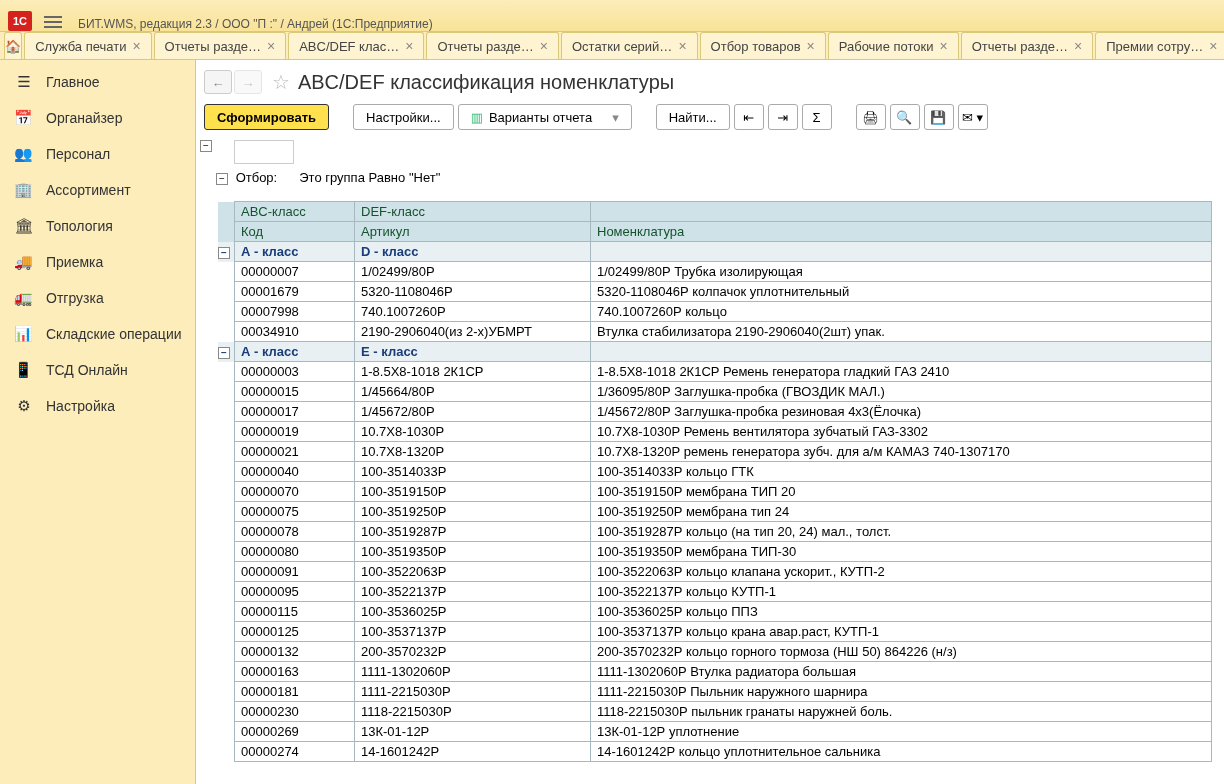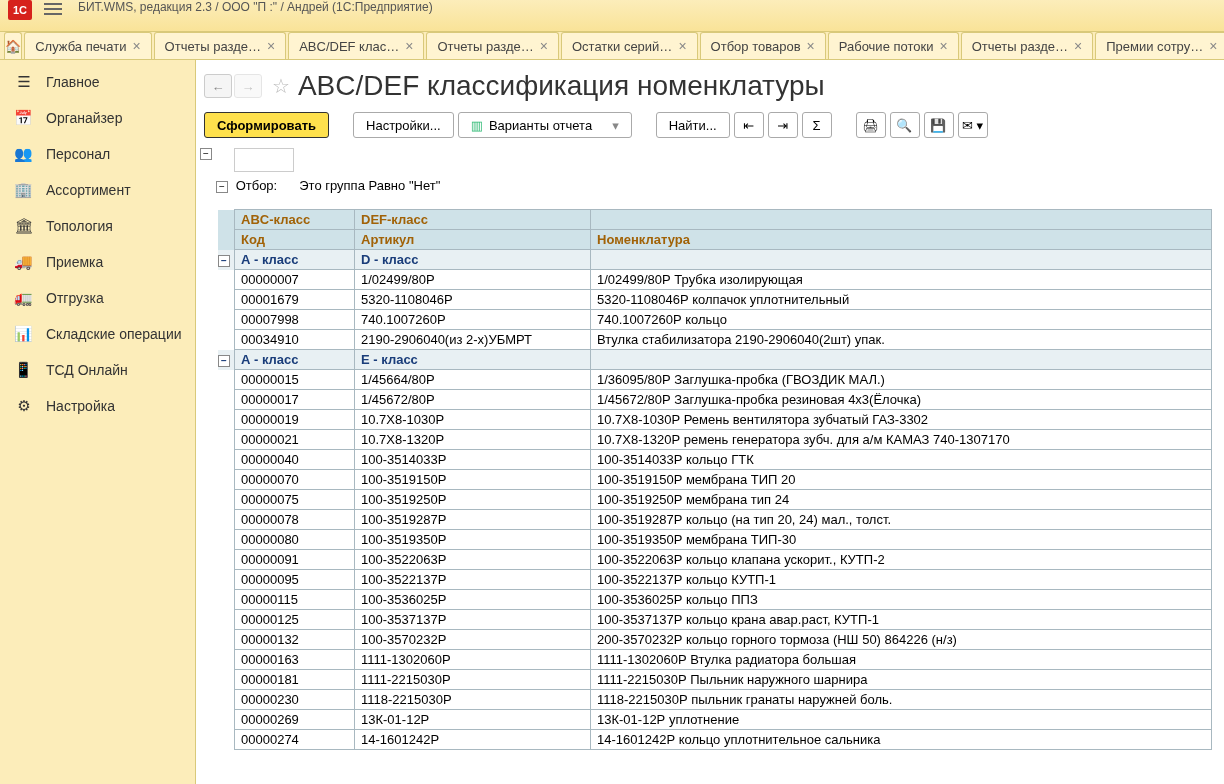--- a/index.html
+++ b/index.html
@@ -1,18 +1,18 @@
 <!DOCTYPE html>
 <html><head>
 <meta charset="utf-8">
 <style>
 * { margin: 0; padding: 0; box-sizing: border-box; font-family: Arial, sans-serif; }
 body { width: 1224px; height: 784px; background: #fff; overflow: hidden; font-size: 13px; }
 
-.top-bar { height: 32px; background: linear-gradient(#fcedba, #f9e398); display: flex; align-items: flex-start; padding: 0 8px; border-bottom: 1px solid #d9c97a; }
+.top-bar { height: 32px; background: linear-gradient(#fcedba, #f9e398); display: flex; align-items: flex-end; padding: 0 8px; border-bottom: 1px solid #d9c97a; }
 .logo { width: 24px; height: 20px; background: #d6221c; color: #fff; font-weight: bold; font-size: 11px; display: flex; align-items: center; justify-content: center; border-radius: 2px; margin-right: 12px; }
 .hamburger { width: 18px; margin-right: 16px; cursor: pointer; }
 .hamburger div { height: 2px; background: #666; margin: 3px 0; }
 .top-title { color: #555; font-size: 12px; }
 
 .tabs-bar { height: 28px; background: #fcedba; display: flex; align-items: stretch; padding: 0 4px; border-bottom: 1px solid #d9c97a; }
 .home-tab { width: 32px; display: flex; align-items: center; justify-content: center; border: 1px solid #d9c97a; border-bottom: none; border-radius: 3px 3px 0 0; background: #fff4d1; margin-right: 2px; cursor: pointer; }
 .tab { padding: 0 10px; display: flex; align-items: center; border: 1px solid #d9c97a; border-bottom: none; border-radius: 3px 3px 0 0; background: #fff4d1; margin-right: 2px; cursor: pointer; max-width: 140px; text-align: right; }
 .tab-label { white-space: nowrap; overflow: hidden; text-overflow: ellipsis; color: #444; font-size: 13px; }
 .tab-close { margin-left: 6px; color: #888; font-size: 14px; cursor: pointer; }
@@ -20,38 +20,38 @@
 .main-layout { display: flex; height: calc(100% - 60px); }
 
 .sidebar { width: 196px; background: #fcedba; border-right: 1px solid #d9c97a; padding-top: 4px; }
 .side-item { display: flex; align-items: center; padding: 9px 12px; cursor: pointer; color: #333; font-size: 14px; }
 .side-icon { width: 24px; text-align: center; margin-right: 10px; font-size: 15px; color: #333; }
 
 .content { flex: 1; background: #fff; display: flex; flex-direction: column; overflow: hidden; }
 .content-header { display: flex; align-items: center; padding: 10px 8px 6px 8px; }
 .nav-btn { width: 28px; height: 24px; border: 1px solid #ccc; background: #f5f5f5; margin-right: 2px; border-radius: 3px; display: flex; align-items: center; justify-content: center; color: #888; cursor: pointer; }
 .star-icon { margin: 0 8px; color: #bbb; font-size: 20px; }
-.page-title { font-size: 28px; color: #333; }
+.page-title { font-size: 20px; color: #333; }
 
 .toolbar { display: flex; align-items: flex-end; padding: 4px 8px 10px 8px; gap: 4px; flex-wrap: wrap; }
 .btn { height: 26px; padding: 0 12px; border: 1px solid #aaa; border-radius: 3px; background: #fff; cursor: pointer; display: flex; align-items: center; font-size: 13px; }
 .btn-yellow { background: #ffe14d; border-color: #333; font-weight: bold; }
 .btn-icon { width: 30px; padding: 0; justify-content: center; }
 .btn-sep { width: 16px; }
 
 .report-area { flex: 1; overflow: auto; padding: 0 0 0 4px; }
 .tree-toggle { width: 12px; height: 12px; border: 1px solid #888; font-size: 10px; line-height: 10px; text-align: center; display: inline-block; background: #fff; cursor: pointer; margin-right: 4px; }
 .filter-row { display: flex; align-items: flex-start; margin-bottom: 2px; }
 .filter-box { width: 60px; height: 24px; border: 1px solid #ccc; margin-left: 18px; margin-right: 0px; }
 .filter-text { padding: 4px 0 16px 18px; font-size: 13px; }
 .filter-label { display: inline-block; width: 60px; }
 
 table.report { border-collapse: collapse; margin-left: 18px; width: calc(100% - 30px); }
 table.report td, table.report th { border: 1px solid #a8b8c0; padding: 2px 6px; text-align: left; font-size: 13px; }
-.hdr-row td { background: #cfe2e8; font-weight: bold; color: #a16207; }
+.hdr-row td { background: #cfe2e8; font-weight: normal; color: #14532d; }
 .group-row td { background: #e8f0f3; font-weight: bold; color: #1a3d7a; }
 .col-code { width: 120px; }
 .col-art { width: 236px; }
 .data-row td:first-child { padding-left: 18px; }
 .group-level-2 td:first-child { padding-left: 6px; }
 .tree-col { width: 16px; vertical-align: top; border: none !important; padding: 2px 0 !important; }
 </style>
 </head>
 <body>
 
@@ -236,20 +236,26 @@
               <td>Втулка стабилизатора 2190-2906040(2шт) упак.</td>
             </tr>
             <tr class="group-row group-level-2">
               <td class="tree-col"><span class="tree-toggle">−</span></td>
               <td class="col-code">А - класс</td>
               <td class="col-art">E - класс</td>
               <td></td>
             </tr>
             <tr class="data-row">
               <td class="tree-col"></td>
+              <td class="col-code">00000003</td>
+              <td class="col-art">1-8.5Х8-1018 2К1СР</td>
+              <td>1-8.5Х8-1018 2К1СР Ремень генератора гладкий ГАЗ 2410</td>
+            </tr>
+            <tr class="data-row">
+              <td class="tree-col"></td>
               <td class="col-code">00000015</td>
               <td class="col-art">1/45664/80Р</td>
               <td>1/36095/80Р Заглушка-пробка (ГВОЗДИК МАЛ.)</td>
             </tr>
             <tr class="data-row">
               <td class="tree-col"></td>
               <td class="col-code">00000017</td>
               <td class="col-art">1/45672/80Р</td>
               <td>1/45672/80Р Заглушка-пробка резиновая 4х3(Ёлочка)</td>
             </tr>
@@ -315,21 +321,21 @@
             </tr>
             <tr class="data-row">
               <td class="tree-col"></td>
               <td class="col-code">00000125</td>
               <td class="col-art">100-3537137Р</td>
               <td>100-3537137Р кольцо крана авар.раст, КУТП-1</td>
             </tr>
             <tr class="data-row">
               <td class="tree-col"></td>
               <td class="col-code">00000132</td>
-              <td class="col-art">100-3570232Р</td>
+              <td class="col-art">200-3570232Р</td>
               <td>200-3570232Р кольцо горного тормоза (НШ 50) 864226 (н/з)</td>
             </tr>
             <tr class="data-row">
               <td class="tree-col"></td>
               <td class="col-code">00000163</td>
               <td class="col-art">1111-1302060Р</td>
               <td>1111-1302060Р Втулка радиатора большая</td>
             </tr>
             <tr class="data-row">
               <td class="tree-col"></td>

